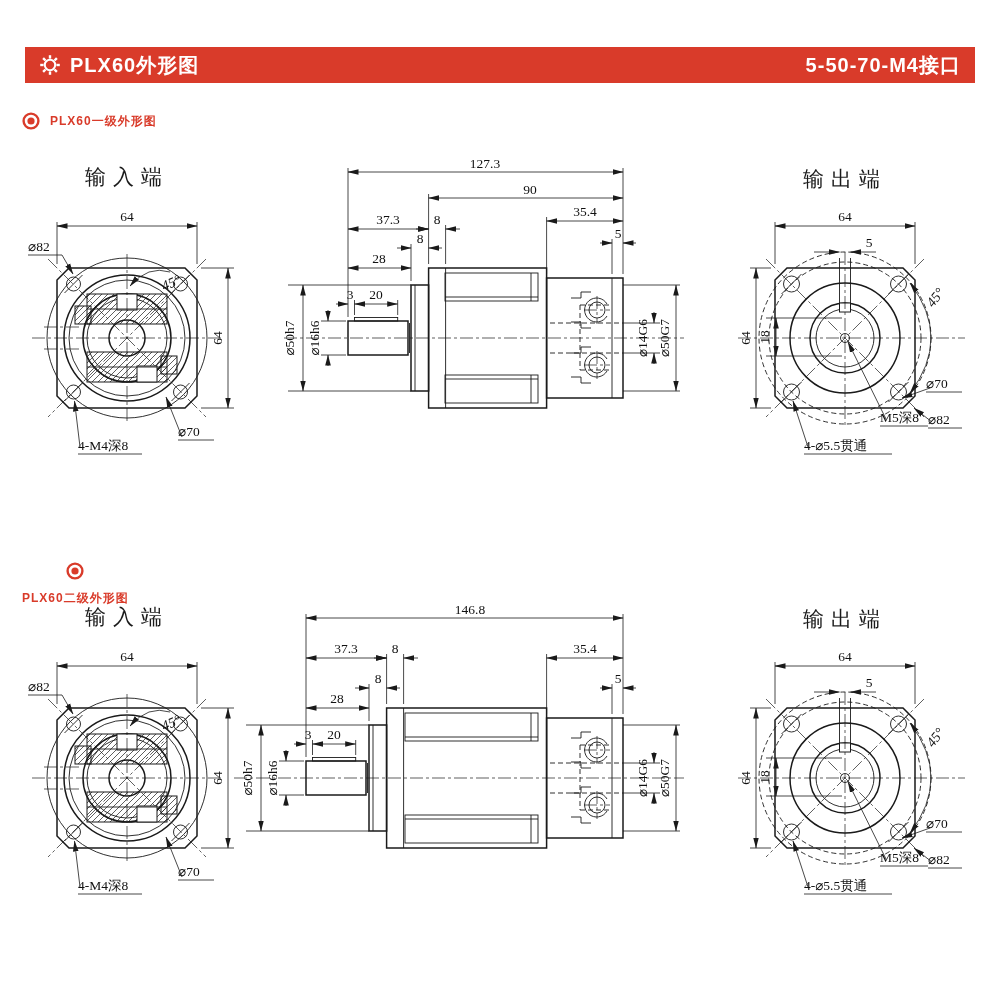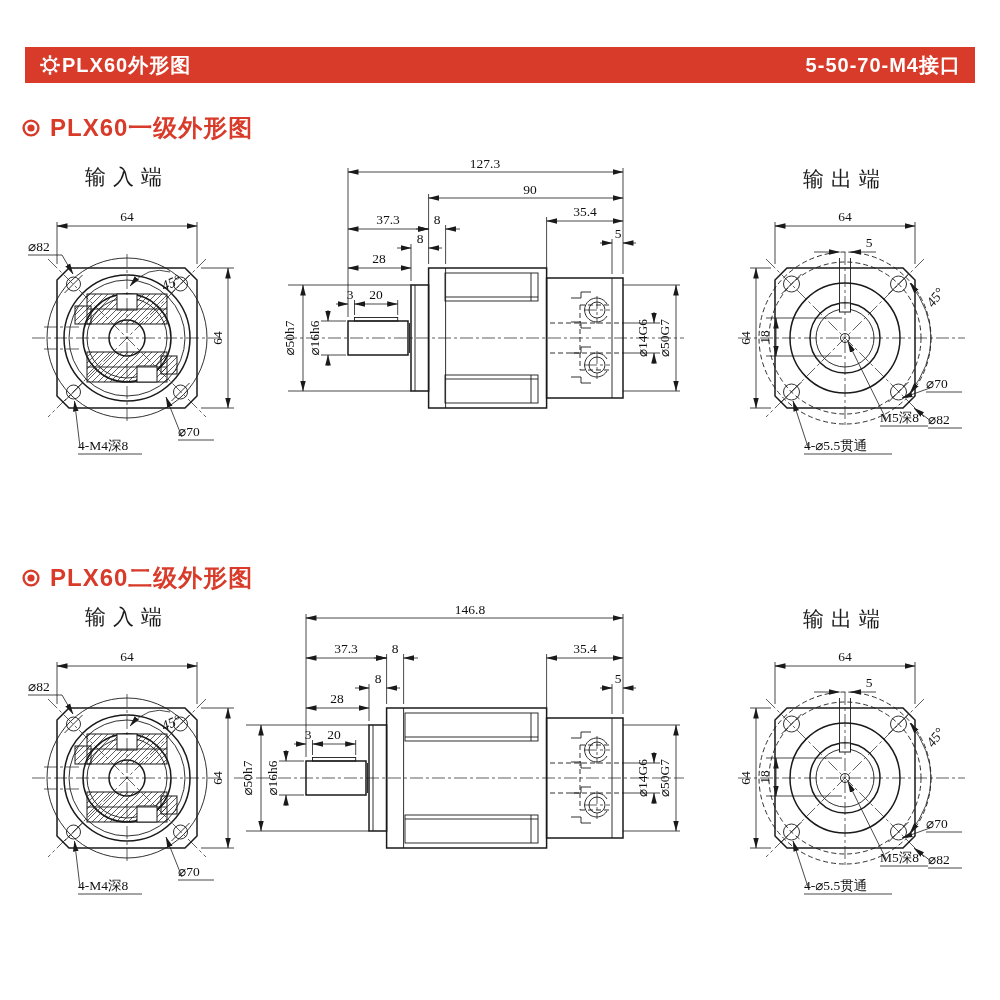--- a/index.html
+++ b/index.html
@@ -1,25 +1,25 @@
 <!DOCTYPE html>
 <html><head>
 <meta charset="utf-8">
 <style>
   html,body{margin:0;padding:0;background:#fff;}
   #page{position:relative;width:1000px;height:1000px;background:#fff;overflow:hidden;
         font-family:"Liberation Sans",sans-serif;}
   
   .bar{position:absolute;left:25px;top:47px;width:950px;height:36px;background:#d93b2a;
        display:flex;align-items:center;justify-content:space-between;padding:0 14px;box-sizing:border-box;}
-  .bar .lt{display:flex;align-items:center;gap:1px;}
+  .bar .lt{display:flex;align-items:center;gap:9px;}
   .bar span{color:#fff;font-weight:bold;font-size:20px;letter-spacing:1px;}
   
   .sechead{position:absolute;left:22px;display:flex;align-items:center;gap:10px;}
-  .sechead span{color:#d93b2a;font-weight:bold;font-size:24px;letter-spacing:1px;}
+  .sechead span{color:#d93b2a;font-weight:bold;font-size:12px;letter-spacing:1px;}
   
   svg{position:absolute;overflow:visible;}
   .o{stroke:#1a1a1a;stroke-width:1.5;fill:none;}
   .t{stroke:#1a1a1a;stroke-width:.9;fill:none;}
   .d{stroke:#1a1a1a;stroke-width:.8;fill:none;}
   .cl{stroke:#1a1a1a;stroke-width:.7;fill:none;stroke-dasharray:13 3 3 3;}
   .hd{stroke:#1a1a1a;stroke-width:.9;fill:none;stroke-dasharray:5 3;}
   .hb{fill:url(#hp);stroke:#1a1a1a;stroke-width:1;}
   .wb{fill:#fff;stroke:#1a1a1a;stroke-width:1;}
   text.dl{font-family:"Liberation Serif",serif;font-size:13.5px;fill:#111;}
@@ -270,21 +270,21 @@
         <line class="d" x1="202" y1="262" x2="184" y2="248" marker-end="url(#ah)"></line>
     <text class="dl" x="150" y="262">M5深8</text>
     <line class="d" x1="150" y1="266" x2="198" y2="266"></line>
         <line class="d" x1="156" y1="259" x2="118" y2="182" marker-end="url(#ah)"></line>
     <text class="dl" x="74" y="290">4-⌀5.5贯通</text>
     <line class="d" x1="74" y1="294" x2="162" y2="294"></line>
         <line class="d" x1="78" y1="287" x2="63" y2="241" marker-end="url(#ah)"></line>
   </g>
 </svg>
 
-<div class="sechead" style="top:562px;">
+<div class="sechead" style="top:562px;flex-direction:column;">
   <svg width="18" height="18" viewBox="0 0 18 18" style="position:static">
     <circle cx="9" cy="9" r="7.4" stroke="#d93b2a" stroke-width="2.4" fill="none"></circle>
     <circle cx="9" cy="9" r="3.6" fill="#d93b2a"></circle>
   </svg>
   <span>PLX60二级外形图</span>
 </div>
 
 <svg style="left:20px;top:600px;" width="250" height="320" viewBox="0 0 250 320">
   <text class="vt" x="107" y="24" text-anchor="middle">输入端</text>
   <g>

